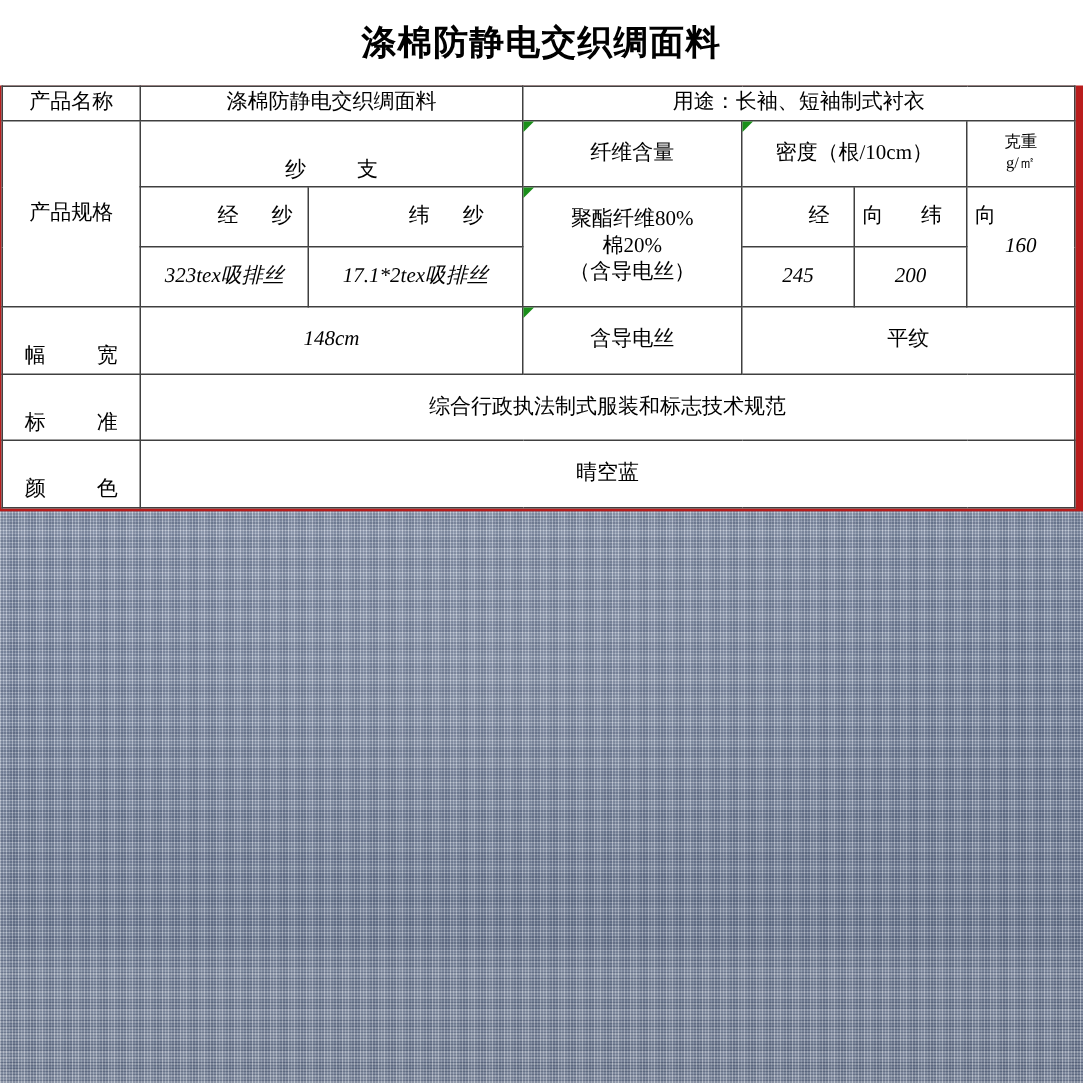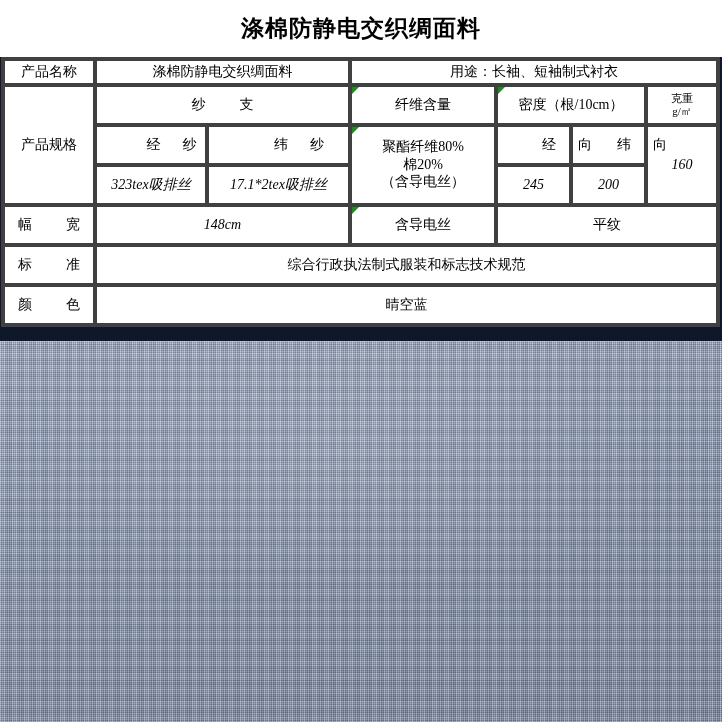--- a/index.html
+++ b/index.html
@@ -7,21 +7,21 @@
     margin: 0; padding: 0;
     width: 722px; height: 722px;
     background: #ffffff;
     font-family: "Liberation Serif", "DejaVu Serif", serif;
     overflow: hidden;
   }
   #page {
     position: relative;
     width: 722px;
     height: 722px;
-    background: #0f172a;
+    background: #b91c1c;
   }
 
   
   .title-bar {
     height: 57px;
     display: flex;
     align-items: center;
     justify-content: center;
     background: #ffffff;
   }
@@ -35,38 +35,39 @@
 
   
   .spec-table {
     border-collapse: collapse;
     width: 715px;
     margin: 0 0 0 1px;
     table-layout: fixed;
     background: #ffffff;
   }
   .spec-table td {
-    border: 4px solid #404040;
+    border: 1px solid #404040;
     text-align: center;
     vertical-align: middle;
     color: #000000;
     font-size: 14px;
     font-family: "Liberation Serif", "DejaVu Serif", serif;
     padding: 2px 3px;
     position: relative;
     line-height: 1.25;
   }
   .lbl {
     font-size: 14.5px;
   }
   .spread {
     display: inline-block;
     min-width: 62px;
     text-align: justify;
     text-align-last: justify;
+    margin-top: 22px;
   }
   .spread2 {
     display: inline-block;
     min-width: 50px;
     text-align: justify;
     text-align-last: justify;
     margin-left: 41px;
   }
   .mono-num {
     font-family: "Liberation Serif", "DejaVu Serif", serif;

